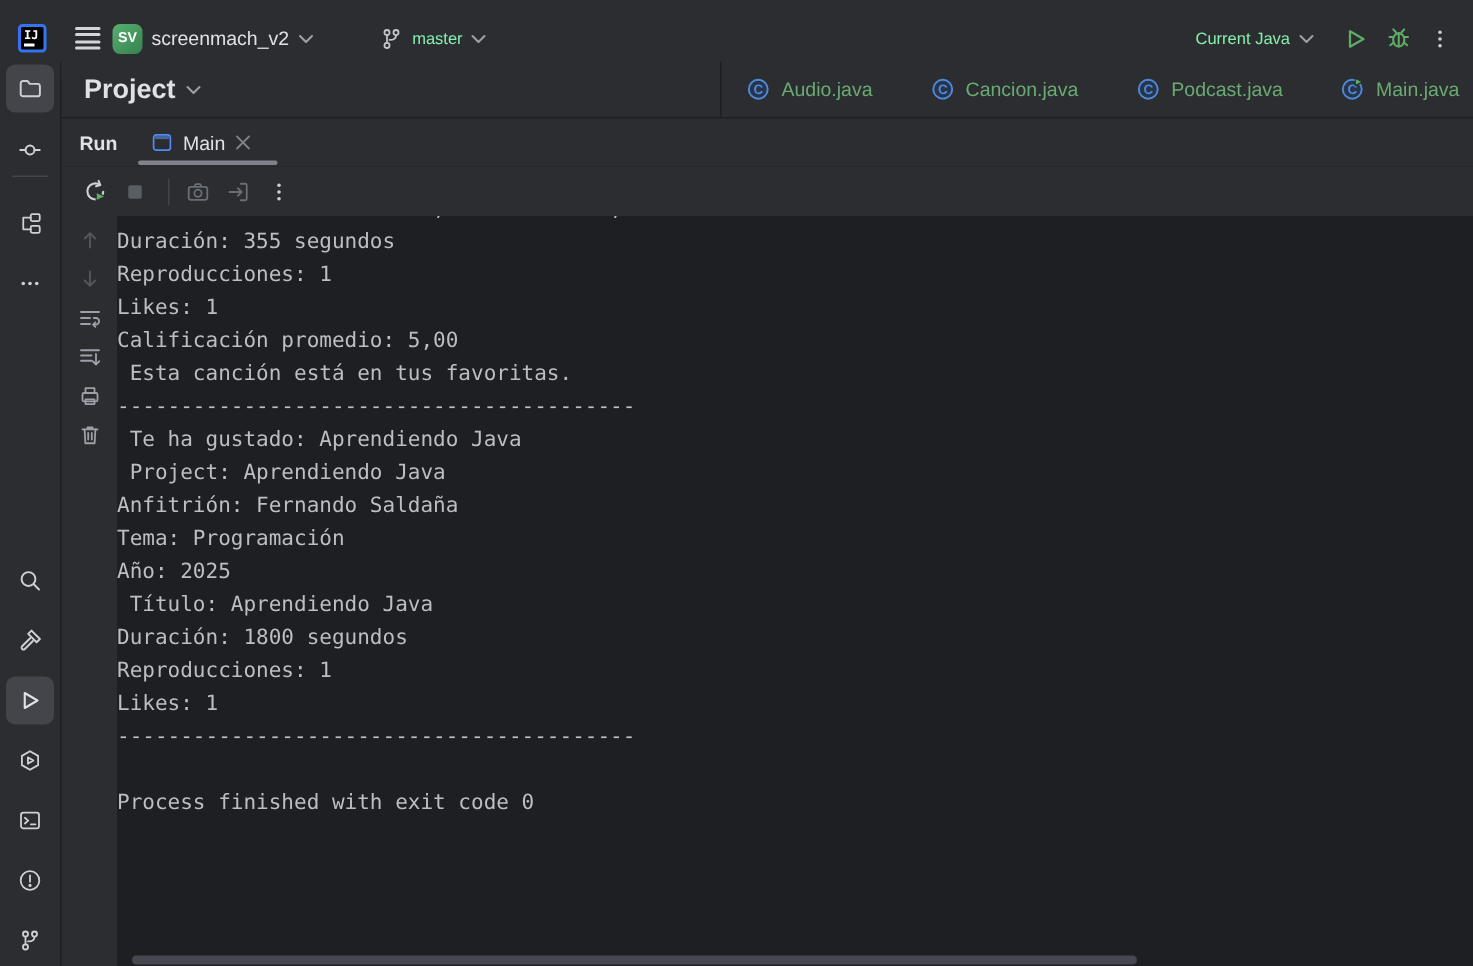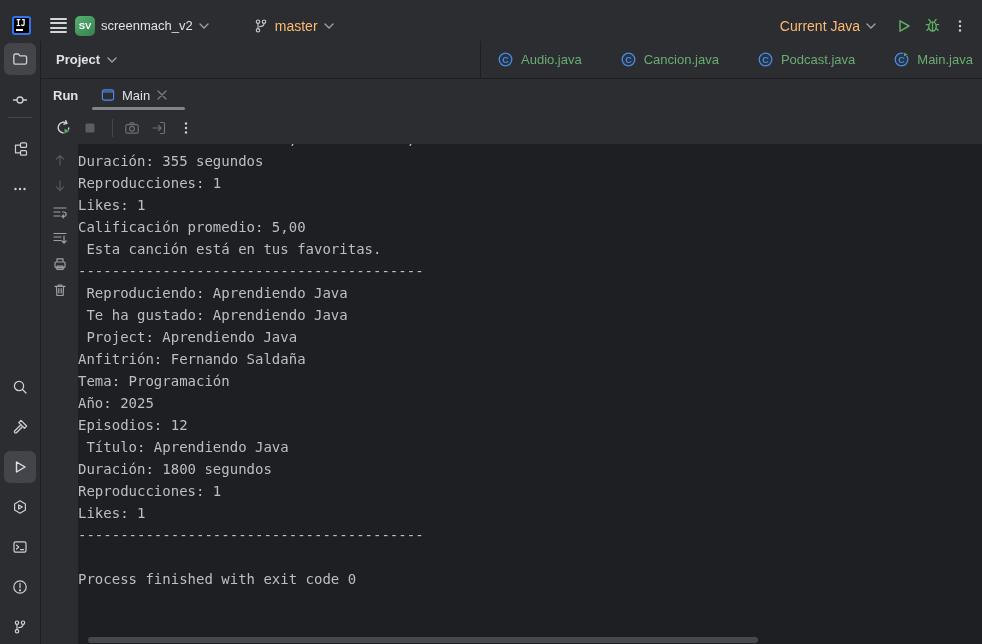--- a/index.html
+++ b/index.html
@@ -16,41 +16,41 @@
   .logo-letters { position:absolute; left:2px; top:1px; color:#fff;
     font-family:"DejaVu Sans Mono", monospace; font-size:8px; font-weight:bold; }
   .logo-underline { position:absolute; left:2px; bottom:2px; width:7px; height:2px; background:#fff; }
   .burger { width:17px; height:15px; margin-left:19px; display:flex; flex-direction:column; justify-content:space-between; cursor:pointer; }
   .burger span { display:block; height:1.8px; background:#d3d5da; border-radius:1px; }
   .widget { display:flex; align-items:center; gap:6px; cursor:pointer; }
   .avatar { width:20px; height:20px; border-radius:5px;
     background:linear-gradient(140deg,#58b070,#35814e); color:#fff;
     font-size:9.5px; font-weight:bold; display:flex; align-items:center; justify-content:center; }
   .hdr-text { color:#dfe1e5; font-size:13px; }
-  .hdr-dim  { color:#fdba74; font-size:14px; }
+  .hdr-dim  { color:#86efac; font-size:11px; }
   #project-widget { margin-left:8px; }
   #branch-widget { margin-left:44px; }
   #header-right { margin-left:auto; display:flex; align-items:center; }
   #run-config-widget { margin-right:14px; }
   .hdr-btn { width:28px; height:28px; display:flex; align-items:center; justify-content:center; cursor:pointer; border-radius:4px; }
 
   
   #tool-strip { position:absolute; left:0; top:41px; width:41px; height:603px;
     background:#2b2d30; border-right:1px solid #1e1f22; }
   .strip-item { position:absolute; left:4px; width:32px; height:32px; border-radius:6px;
     display:flex; align-items:center; justify-content:center; cursor:pointer; }
   .strip-item.active { background:#43454a; }
   .strip-divider { position:absolute; left:8px; width:24px; height:1px; background:#43454a; }
 
   
   #secondary-bar { position:absolute; left:41px; top:41px; width:941px; height:38px;
     background:#2b2d30; border-bottom:1px solid #1e1f22; }
   #project-header { position:absolute; left:0; top:0; width:439px; height:37px;
     display:flex; align-items:center; padding-left:15px; gap:7px; cursor:pointer; }
-  #project-header .lbl { color:#dfe1e5; font-size:13px; font-weight:600; }
+  #project-header .lbl { color:#dfe1e5; font-size:18px; font-weight:600; }
   #tabs-divider { position:absolute; left:439px; top:0; width:1px; height:37px; background:#1e1f22; }
   #editor-tabs { position:absolute; left:440px; top:0; right:0; height:37px;
     display:flex; align-items:center; gap:38px; padding-left:16px; overflow:hidden; }
   .editor-tab { display:flex; align-items:center; gap:7px; cursor:pointer; white-space:nowrap; }
   .editor-tab .tab-label { color:#6aab73; font-size:13px; }
 
   
   #run-header { position:absolute; left:41px; top:79px; width:941px; height:32px; background:#2b2d30; }
   #run-title { position:absolute; left:12px; top:0; height:32px; display:flex; align-items:center;
     color:#dfe1e5; font-size:13px; font-weight:bold; }
@@ -356,27 +356,25 @@
 
   <div id="console">
     <div id="clipped-line"><span>                         ,     .    .  ,</span></div>
     <div id="console-lines">
         <div class="console-line">Duración: 355 segundos</div>
         <div class="console-line">Reproducciones: 1</div>
         <div class="console-line">Likes: 1</div>
         <div class="console-line">Calificación promedio: 5,00</div>
         <div class="console-line"> Esta canción está en tus favoritas.</div>
         <div class="console-line">-----------------------------------------</div>
-        <div class="console-line"> Reproduciendo: Aprendiendo Java</div>
         <div class="console-line"> Te ha gustado: Aprendiendo Java</div>
         <div class="console-line"> Project: Aprendiendo Java</div>
         <div class="console-line">Anfitrión: Fernando Saldaña</div>
         <div class="console-line">Tema: Programación</div>
         <div class="console-line">Año: 2025</div>
-        <div class="console-line">Episodios: 12</div>
         <div class="console-line"> Título: Aprendiendo Java</div>
         <div class="console-line">Duración: 1800 segundos</div>
         <div class="console-line">Reproducciones: 1</div>
         <div class="console-line">Likes: 1</div>
         <div class="console-line">-----------------------------------------</div>
         <div class="console-line"></div>
         <div class="console-line">Process finished with exit code 0</div>
       </div>
   </div>
 

